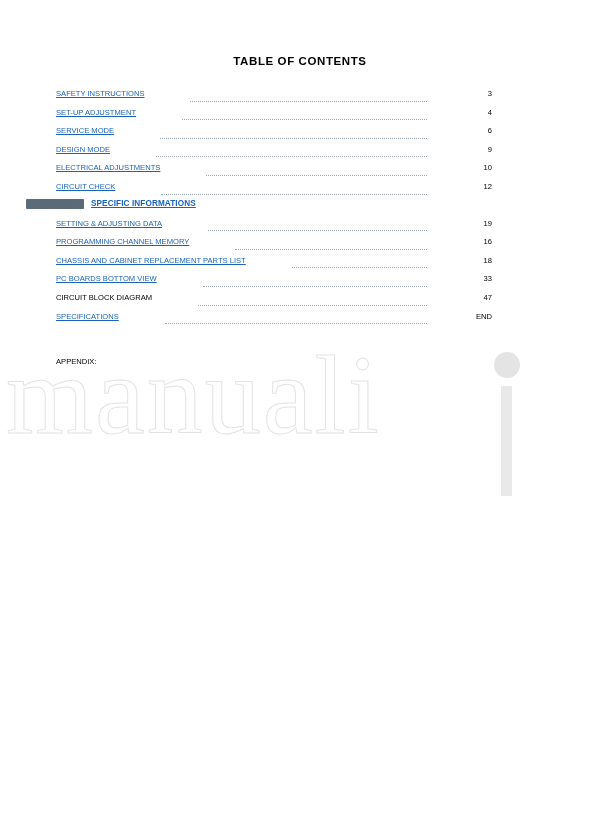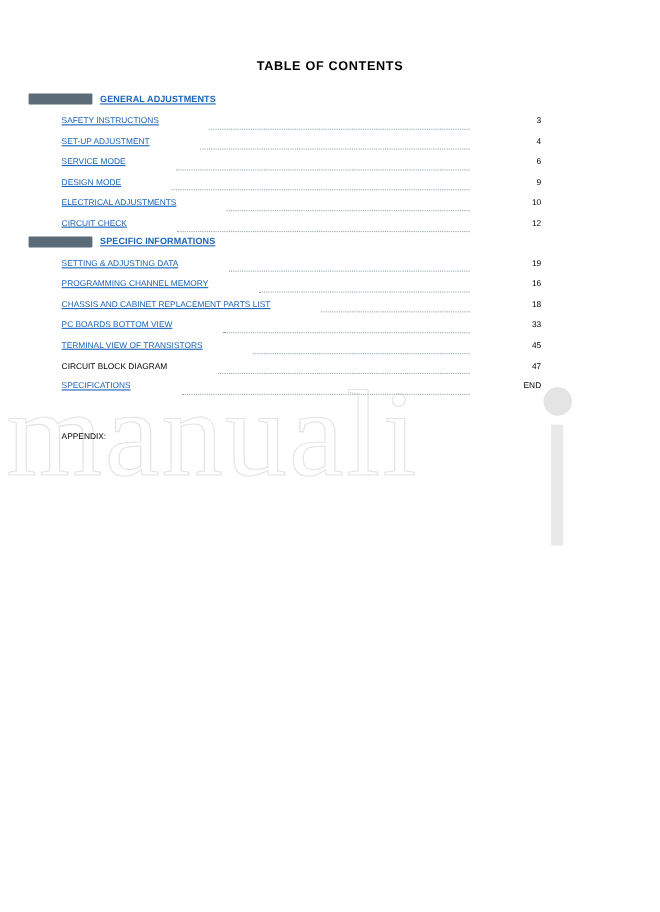--- a/index.html
+++ b/index.html
@@ -164,24 +164,20 @@
     <div class="watermark-dot"></div>
     <div class="watermark-bar"></div>
   </div>
 
   <div class="content">
 
     <div class="doc-title">TABLE OF CONTENTS</div>
 
     <div class="toc">
 
-      <div class="section-head">
-        <span class="section-tag">CHAPTER 1</span>
-        <span class="section-label">GENERAL ADJUSTMENTS</span>
-      </div>
 
       <div class="toc-row">
         <span class="label">SAFETY INSTRUCTIONS</span>
         <span class="dots"></span>
         <span class="page-num">3</span>
       </div>
       <div class="toc-row">
         <span class="label">SET-UP ADJUSTMENT</span>
         <span class="dots"></span>
         <span class="page-num">4</span>
@@ -225,25 +221,20 @@
       <div class="toc-row">
         <span class="label">CHASSIS AND CABINET REPLACEMENT PARTS LIST</span>
         <span class="dots"></span>
         <span class="page-num">18</span>
       </div>
       <div class="toc-row">
         <span class="label">PC BOARDS BOTTOM VIEW</span>
         <span class="dots"></span>
         <span class="page-num">33</span>
       </div>
-      <div class="toc-row">
-        <span class="label">TERMINAL VIEW OF TRANSISTORS</span>
-        <span class="dots"></span>
-        <span class="page-num">45</span>
-      </div>
       <div class="toc-row plain">
         <span class="label">CIRCUIT BLOCK DIAGRAM</span>
         <span class="dots"></span>
         <span class="page-num">47</span>
       </div>
       <div class="toc-row">
         <span class="label">SPECIFICATIONS</span>
         <span class="dots"></span>
         <span class="page-num">END</span>
       </div>

